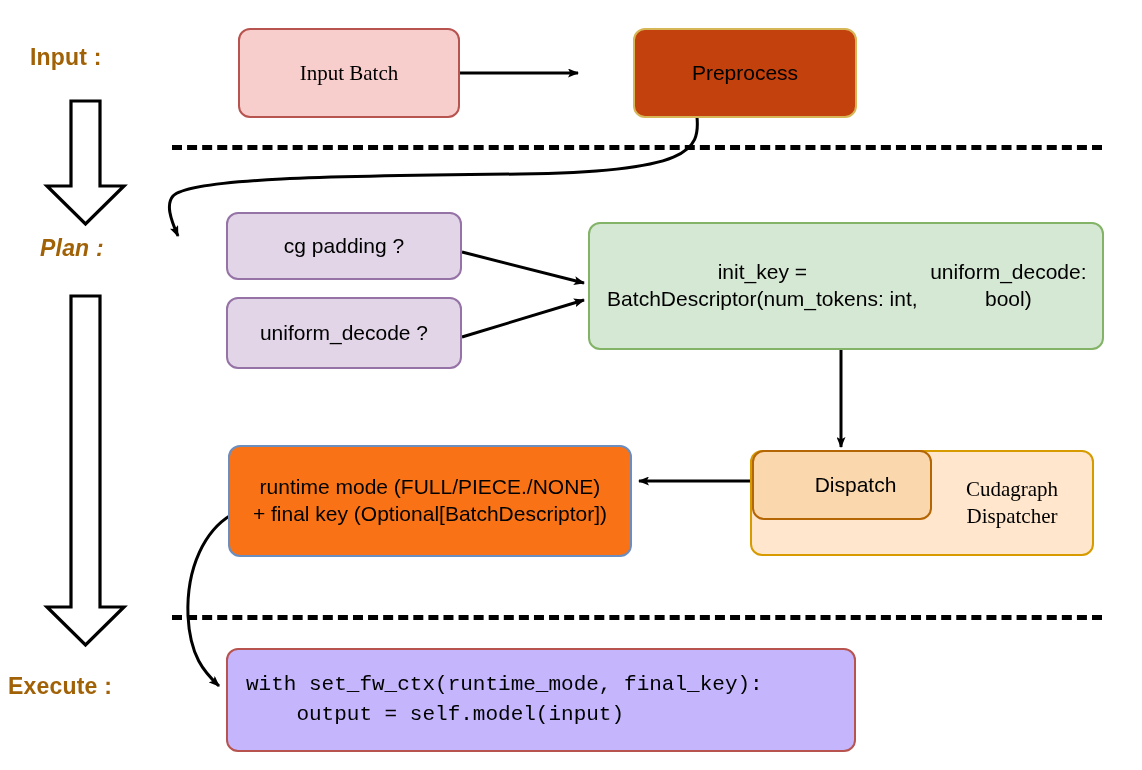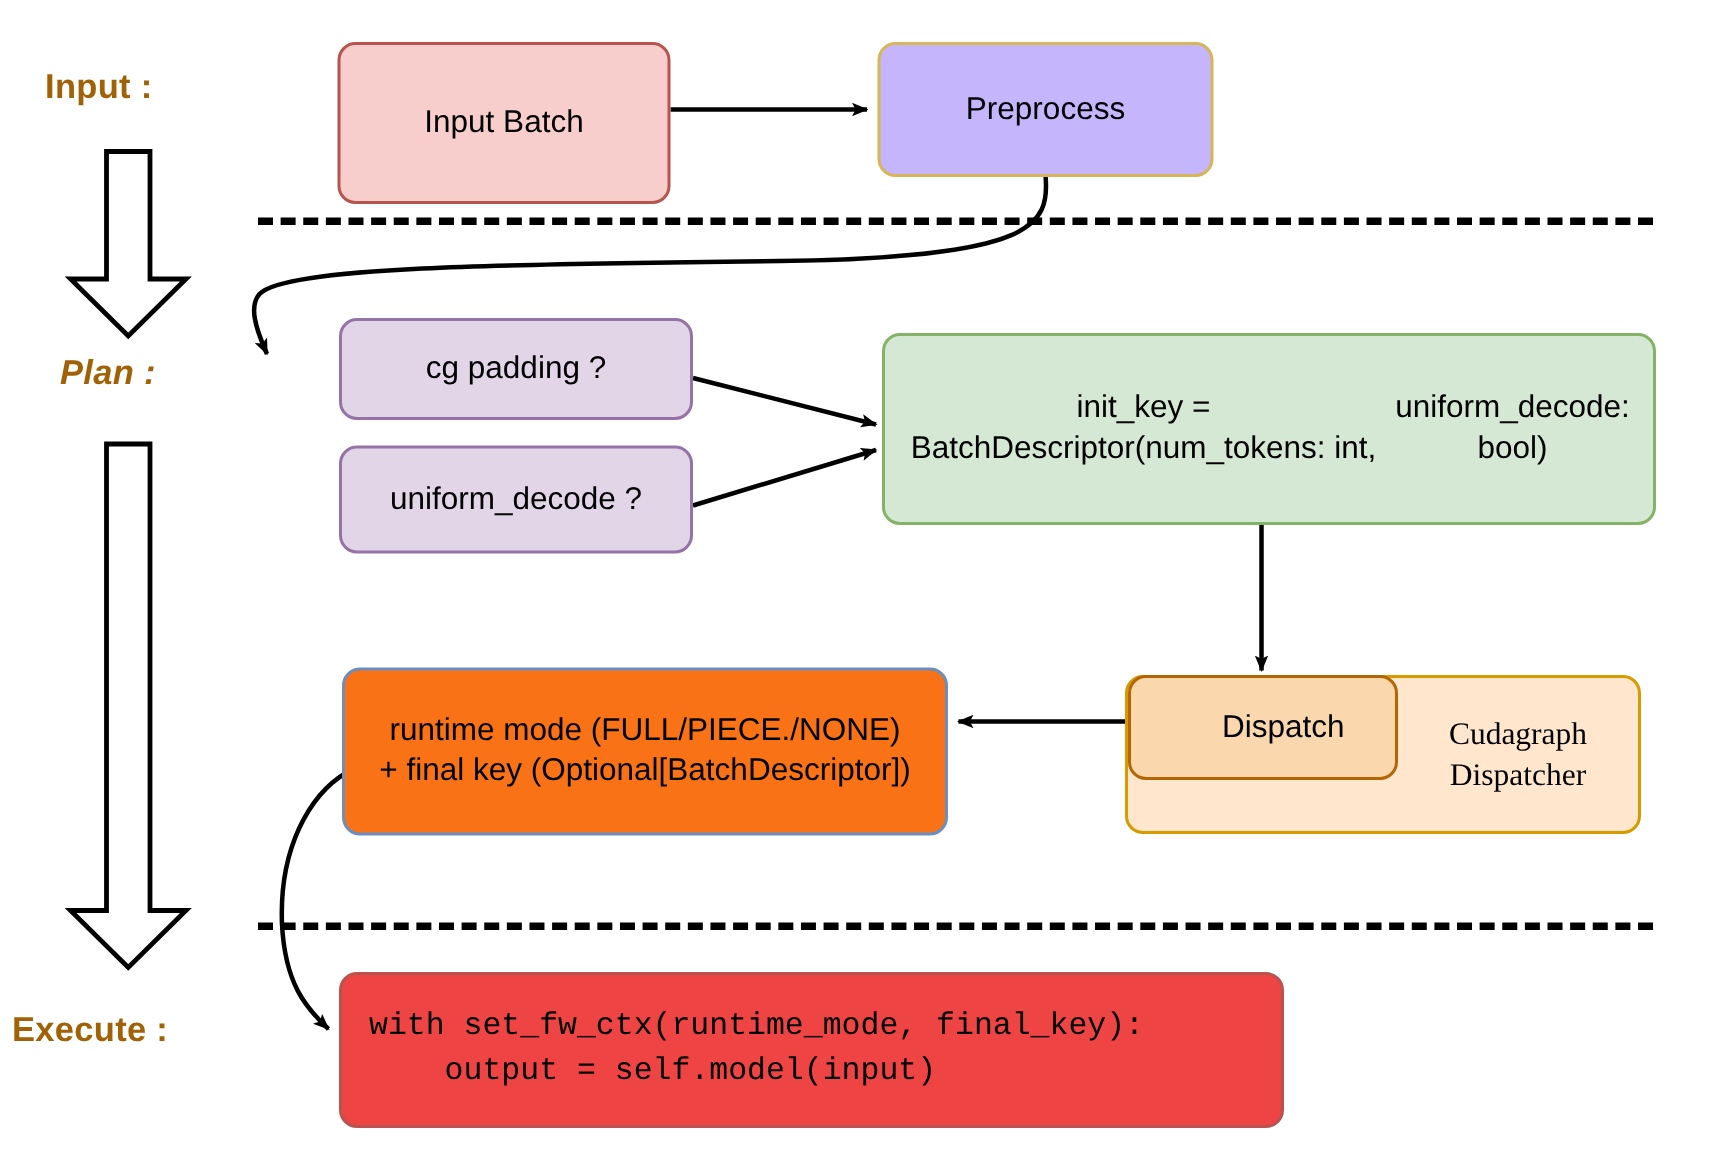--- a/index.html
+++ b/index.html
@@ -42,28 +42,28 @@
     display: flex;
     align-items: center;
     justify-content: center;
     text-align: center;
     font-size: 21px;
     color: #000000;
     line-height: 1.28;
     padding: 4px 10px;
   }
   .node.pink   { background: #f8cecc; border-color: #b85450; }
-  .node.yellow { background: #c4b5fd; border-color: #d6b656; }
+  .node.yellow { background: #c2410c; border-color: #d6b656; margin-left: 48px; }
   .node.purple { background: #e1d5e7; border-color: #9673a6; }
   .node.green  { background: #d5e8d4; border-color: #82b366; }
   .node.blue   { background: #f97316; border-color: #6c8ebf; }
   .node.orange-outer { background: #ffe6cc; border-color: #d79b00; }
   .node.orange-inner { background: #fad7ac; border-color: #b46504; }
   .node.code {
-    background: #ef4444;
+    background: #c4b5fd;
     border-color: #b85450;
     font-family: "Liberation Mono", monospace;
     font-size: 21px;
     justify-content: flex-start;
     text-align: left;
     line-height: 1.45;
     padding-left: 18px;
   }
   .node.code pre {
     margin: 0;
@@ -111,21 +111,21 @@
     <path d="M231,515 C206,530 186,566 188,616 C190,656 204,672 219,686" fill="none" stroke="#000000" stroke-width="3" marker-end="url(#ah)"></path>
   </svg>
 
   <div class="dashed-rule" style="left:172px; top:145px; width:930px;"></div>
   <div class="dashed-rule" style="left:172px; top:615px; width:930px;"></div>
 
   <div class="stage-label" style="left:30px; top:44px;">Input :</div>
   <div class="stage-label" style="left:40px; top:235px;font-style:italic;">Plan :</div>
   <div class="stage-label" style="left:8px; top:673px;">Execute :</div>
 
-  <div class="node pink" style="left:225px; top:28px; width:222px; height:108px;">Input Batch</div>
+  <div class="node pink" style="left:238px; top:28px; width:222px; height:90px;font-family:Liberation Serif, serif;">Input Batch</div>
 
   <div class="node yellow" style="left:585px; top:28px; width:224px; height:90px;">Preprocess</div>
 
   <div class="node purple" style="left:226px; top:212px; width:236px; height:68px;">cg padding ?</div>
 
   <div class="node purple" style="left:226px; top:297px; width:236px; height:72px;">uniform_decode ?</div>
 
   <div class="node green" style="left:588px; top:222px; width:516px; height:128px; flex-direction:row;">
     <span>init_key = BatchDescriptor(num_tokens: int,</span>
     <span>uniform_decode: bool)</span>

